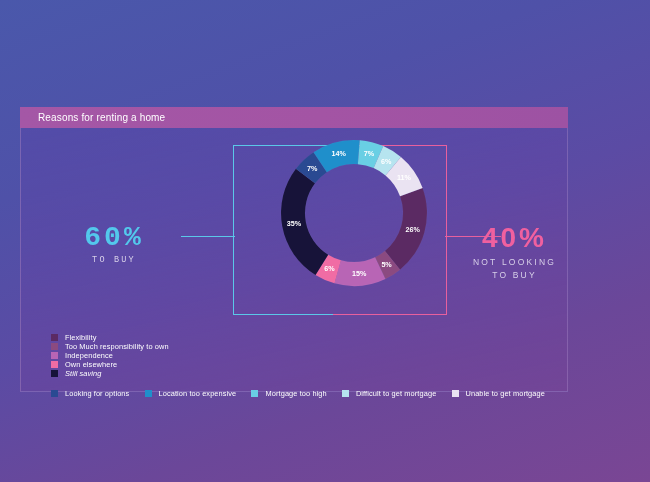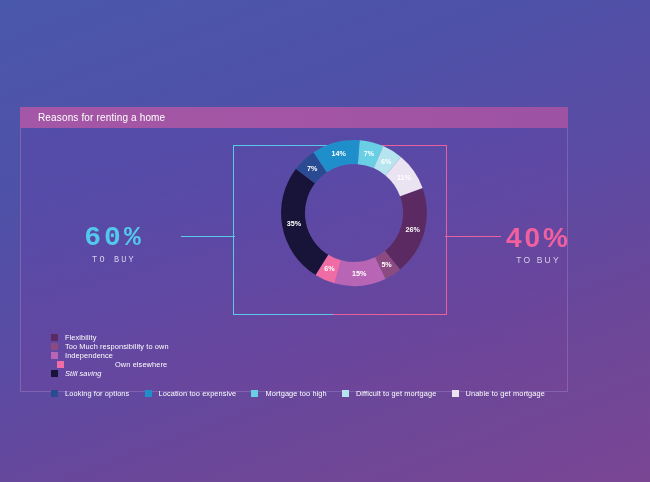--- a/index.html
+++ b/index.html
@@ -43,21 +43,21 @@
   .hl-left  { left: 212px; top: 17px; width: 100px; height: 170px; border: 1px solid #5bc8e8; border-right: none; }
   .hl-right { left: 312px; top: 17px; width: 114px; height: 170px; border: 1px solid #e8609e; border-left: none; }
 
   .conn { position: absolute; height: 1px; }
   .conn-left  { left: 160px; top: 108px; width: 54px; background: #5bc8e8; }
   .conn-right { left: 424px; top: 108px; width: 56px; background: #e8609e; }
 
   
   .stat { position: absolute; text-align: center; width: 150px; }
   .stat-left  { left: 18px;  top: 95px; font-family: Liberation Mono, monospace; }
-  .stat-right { left: 425px; top: 95px; padding-left: 35px; }
+  .stat-right { left: 401px; top: 95px; padding-left: 35px; }
   .stat-value { font-size: 28px; font-weight: bold; letter-spacing: 3px; line-height: 1.05; }
   .stat-left  .stat-value { color: #53c8ec; }
   .stat-right .stat-value { color: #f0609f; }
   .stat-l1, .stat-l2 {
     font-size: 8.5px; color: #d7cfe8; letter-spacing: 2.2px;
     margin-top: 5px;
   }
   .stat-l2 { margin-top: 3px; }
 
   
@@ -94,20 +94,21 @@
       <div class="conn conn-left"></div>
       <div class="conn conn-right"></div>
 
       <div class="stat stat-left">
         <div class="stat-value" style="color: rgb(83, 200, 236);">60%</div>
         <div class="stat-l2">TO BUY</div>
       </div>
 
       <div class="stat stat-right">
         <div class="stat-value" style="color: rgb(240, 96, 159);">40%</div>
+        <div class="stat-l1">NOT LOOKING</div>
         <div class="stat-l2">TO BUY</div>
       </div>
 
       <div class="donut">
         <svg id="donut-svg" width="152" height="152" viewBox="0 0 152 152">
             <path d="M 144.59756131737132 51.03252953722618 A 73 73 0 0 1 122.03034469717015 132.65869189329823 L 106.89708068714161 114.03117675029608 A 49 49 0 0 0 122.0449384185095 59.24101297704223 Z" fill="#5b2a63" stroke="rgba(255,255,255,0.06)" stroke-width="0.5"></path>
             <text x="134.79437167215647" y="92.75490263509212" class="slice-label" fill="#ffffff">26%</text>
             <path d="M 122.03034469717015 132.65869189329823 A 73 73 0 0 1 107.37502858250954 141.91363729492335 L 97.05995069236941 120.24340037604443 A 49 49 0 0 0 106.89708068714161 114.03117675029608 Z" fill="#8b4a80" stroke="rgba(255,255,255,0.06)" stroke-width="0.5"></path>
             <text x="108.57094665584802" y="128.07648140327046" class="slice-label" fill="#ffffff">5%</text>
             <path d="M 107.37502858250954 141.91363729492335 A 73 73 0 0 1 56.547411600627456 146.36047757487577 L 62.94278312918829 123.22826576943717 A 49 49 0 0 0 97.05995069236941 120.24340037604443 Z" fill="#b865b5" stroke="rgba(255,255,255,0.06)" stroke-width="0.5"></path>
@@ -136,21 +137,21 @@
               <span class="lg-text">Flexibility</span>
             </div>
             <div class="legend-item" style="margin-left: 0px; min-width: 0px;">
               <span class="sw" style="background: rgb(139, 74, 128);"></span>
               <span class="lg-text">Too Much responsibility to own</span>
             </div>
             <div class="legend-item" style="margin-left: 0px; min-width: 0px;">
               <span class="sw" style="background: rgb(184, 101, 181);"></span>
               <span class="lg-text">Independence</span>
             </div>
-            <div class="legend-item" style="margin-left: 6px; min-width: 0px; gap: 44px;">
+            <div class="legend-item" style="margin-left: 0px; min-width: 0px;">
               <span class="sw" style="background: rgb(240, 108, 164);"></span>
               <span class="lg-text">Own elsewhere</span>
             </div>
             <div class="legend-item" style="margin-left: 0px; min-width: 0px; font-style: italic;">
               <span class="sw" style="background: rgb(23, 19, 57);"></span>
               <span class="lg-text">Still saving</span>
             </div>
           </div>
           <div class="legend-row" style="margin-left: 0px; padding-right: 22px; justify-content: space-between;">
             <div class="legend-item" style="margin-left: 0px; min-width: 0px;">

